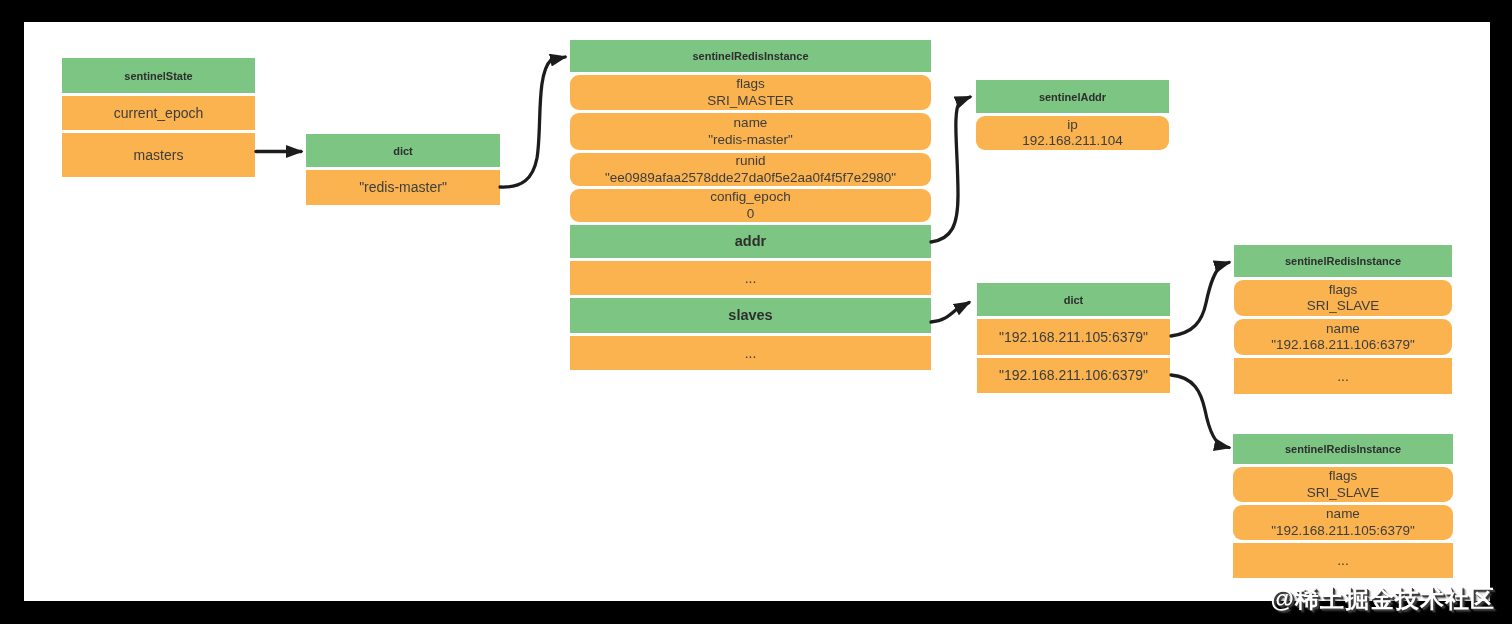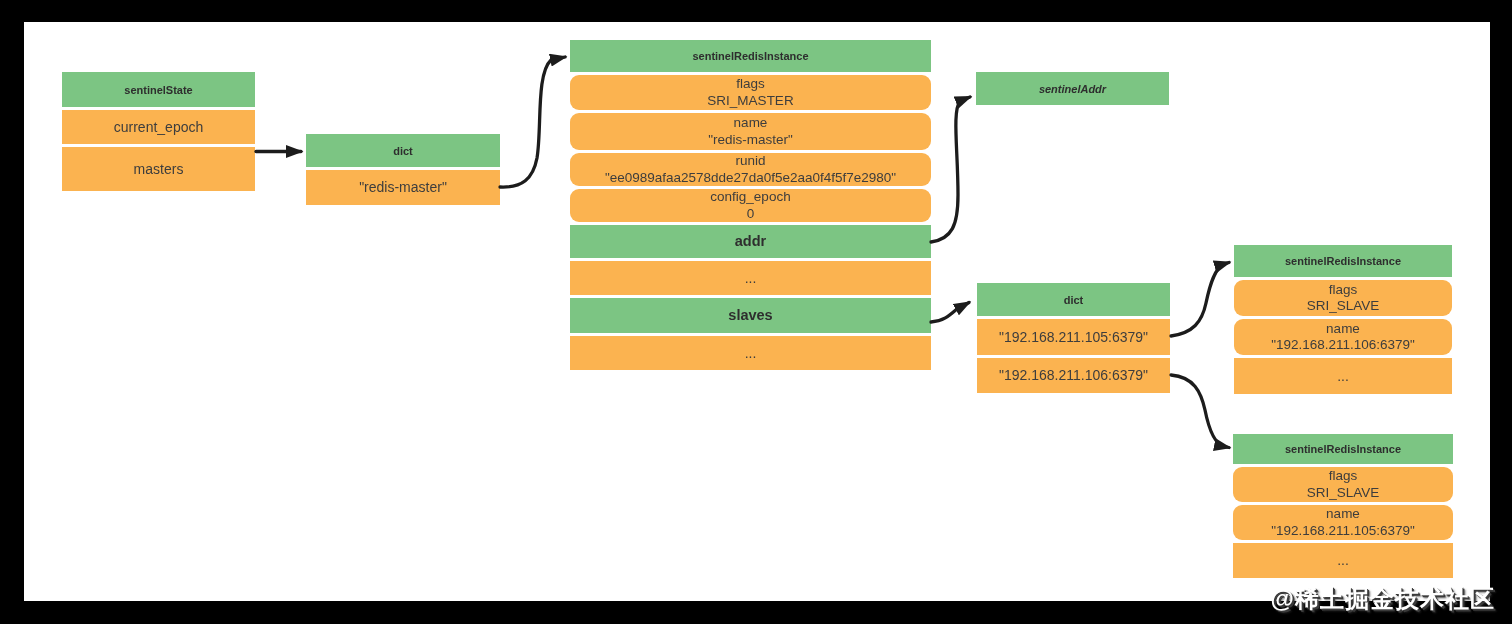--- a/index.html
+++ b/index.html
@@ -46,21 +46,21 @@
     font-size:24px;font-weight:700;letter-spacing:1px;color:#ffffff;
     text-shadow:2px 2px 0 #3a3a3a, 1px 1px 0 #3a3a3a, 3px 3px 2px rgba(40,40,40,.65);
   }
 </style>
 </head>
 <body>
 
 <div class="canvas"></div>
 
 <div id="diagram">
-    <div class="node" style="left: 62px; top: 72px; width: 193px;">
+    <div class="node" style="left: 62px; top: 58px; width: 193px;">
       <div class="hdr" style="height: 35px;">sentinelState</div>
       <div class="row orange" style="height: 34px;">
         <div class="ln">current_epoch</div>
       </div>
       <div class="row orange" style="height: 44px;">
         <div class="ln">masters</div>
       </div>
     </div>
     <div class="node" style="left: 306px; top: 134px; width: 194px;">
       <div class="hdr" style="height: 33px;">dict</div>
@@ -92,22 +92,26 @@
       <div class="row orange" style="height: 34px;">
         <div class="ln">...</div>
       </div>
       <div class="row green" style="height: 35px;">
         <div class="ln">slaves</div>
       </div>
       <div class="row orange" style="height: 34px;">
         <div class="ln">...</div>
       </div>
     </div>
-    <div class="node" style="left: 976px; top: 72px; width: 193px; font-style: italic;">
+    <div class="node" style="left: 976px; top: 80px; width: 193px;">
       <div class="hdr" style="height: 33px;">sentinelAddr</div>
+      <div class="row orange two" style="height: 34px;">
+        <div class="ln">ip</div>
+        <div class="ln">192.168.211.104</div>
+      </div>
     </div>
     <div class="node" style="left: 977px; top: 283px; width: 193px;">
       <div class="hdr" style="height: 33px;">dict</div>
       <div class="row orange" style="height: 36px;">
         <div class="ln">"192.168.211.105:6379"</div>
       </div>
       <div class="row orange" style="height: 35px;">
         <div class="ln">"192.168.211.106:6379"</div>
       </div>
     </div>

